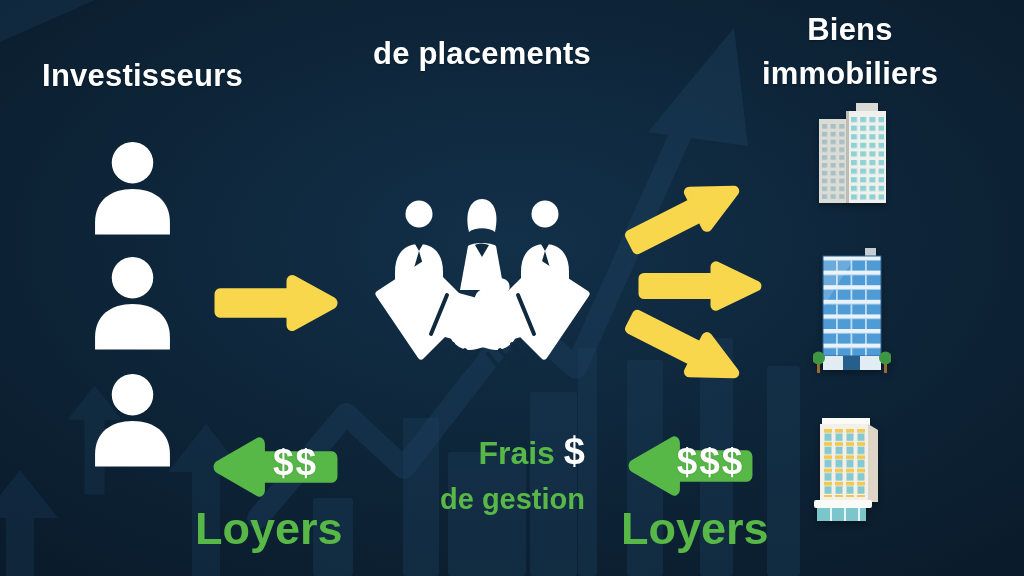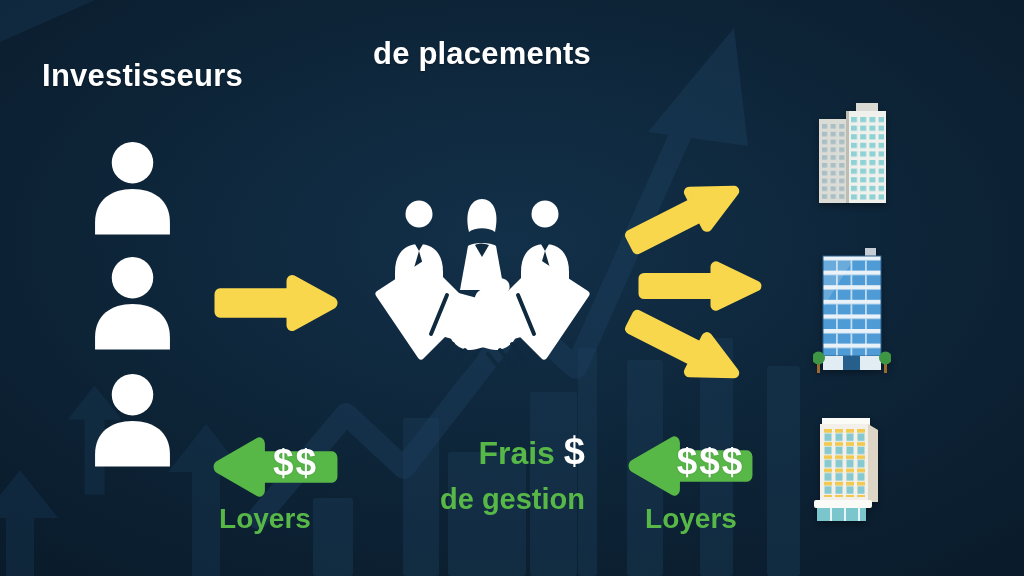--- a/index.html
+++ b/index.html
@@ -27,21 +27,21 @@
   .arrow { position:absolute; }
   .fan-top    { transform:rotate(-27deg); }
   .fan-bottom { transform:rotate(27deg); }
 
   .green-arrow { position:absolute; width:131px; height:70px; }
   .amount { position:absolute; left:40px; right:2px; top:10px; text-align:center;
             color:#fff; font-weight:bold; font-size:37px; letter-spacing:2px;
             text-shadow:0 0 2px rgba(13,34,51,.25); }
 
   .loyers { position:absolute; width:140px; text-align:center; color:#58b847;
-            font-weight:bold; font-size:28px; }
+            font-weight:bold; font-size:45px; }
   .loyers-left  { left:195px; top:503px; }
   .loyers-right { left:621px; top:503px; }
 
   .fees { position:absolute; left:385px; top:432px; width:200px; text-align:right;
           color:#58b847; font-weight:bold; }
   .fees .l1 { font-size:32px; line-height:38px; }
   .fees .sym { color:#fff; font-size:38px; margin-left:9px; }
   .fees .l2 { font-size:29px; line-height:38px; margin-top:8px; }
 
   
@@ -75,20 +75,22 @@
     </g>
   </svg>
 
   <div class="hdr hdr-investors">
     <span>Investisseurs</span>
   </div>
   <div class="hdr hdr-company">
     <div>de placements</div>
   </div>
   <div class="hdr hdr-properties">
+    <div>Biens</div>
+    <div>immobiliers</div>
   </div>
 
   <div class="person" style="top:141px;">
     <svg width="85" height="94" viewBox="0 0 84 92">
         <circle cx="42" cy="21" r="20.5" fill="#fff"></circle>
         <path d="M5 92 V80 C5 58 21 47 42 47 C63 47 79 58 79 80 V92 Z" fill="#fff"></path>
       </svg>
   </div>
   <div class="person" style="top:256px;">
     <svg width="85" height="94" viewBox="0 0 84 92">

